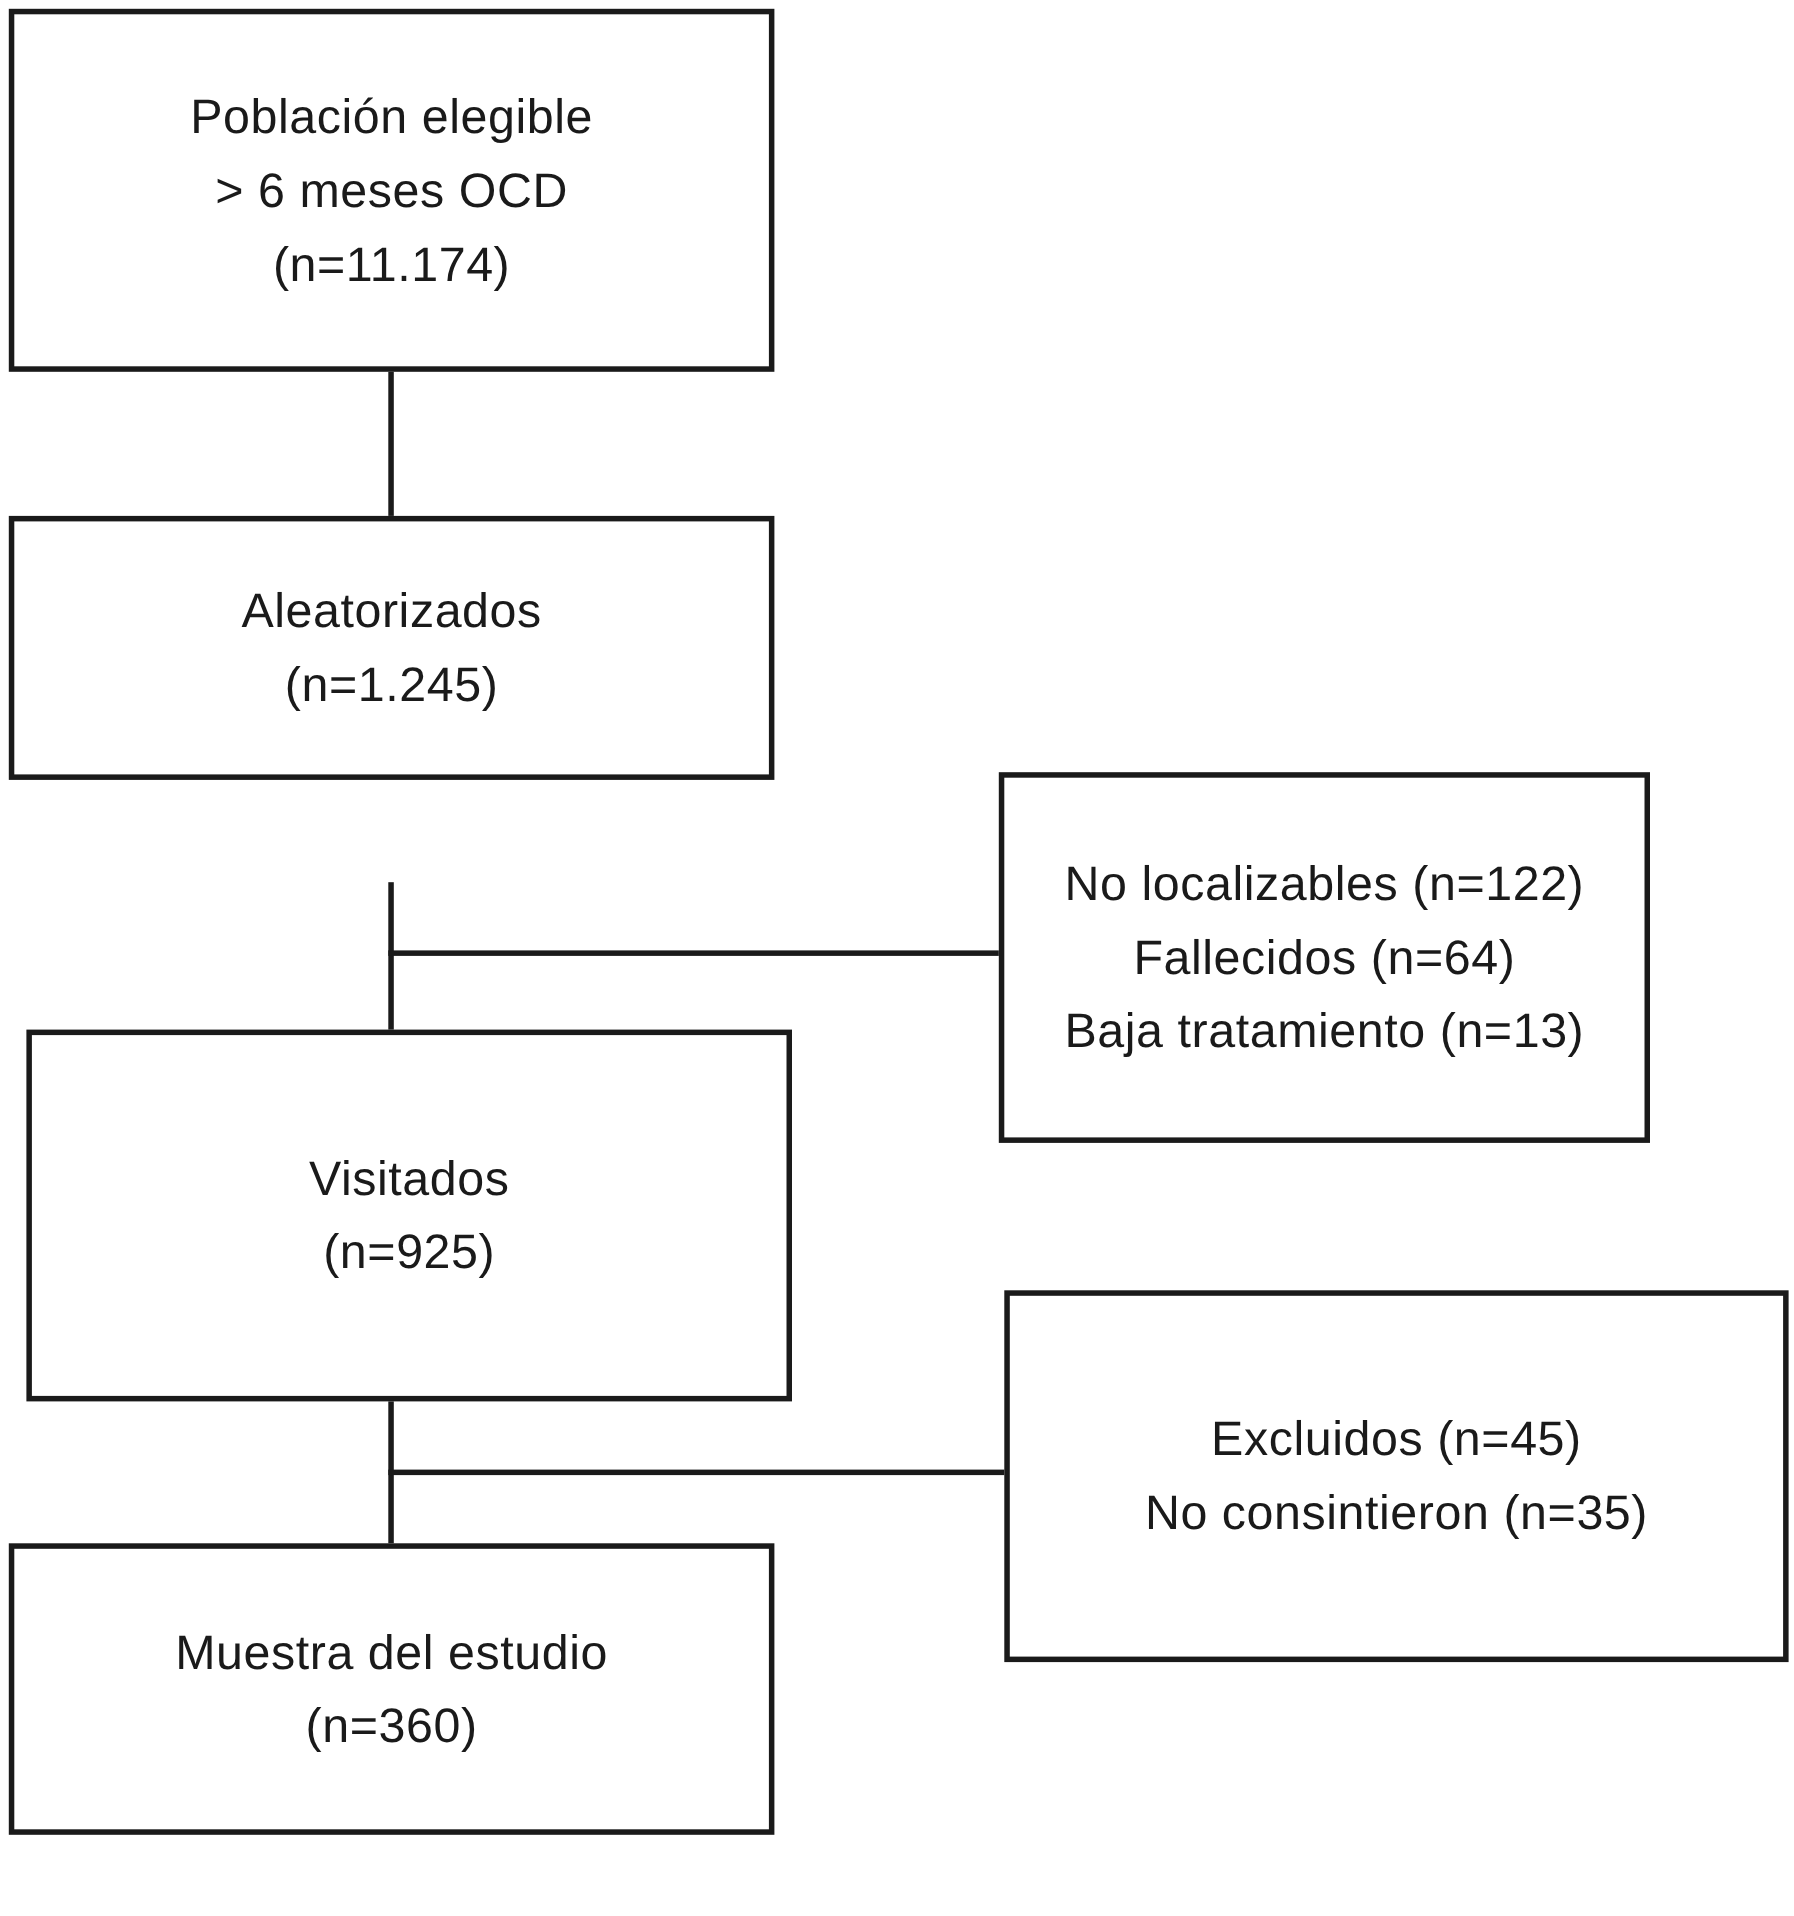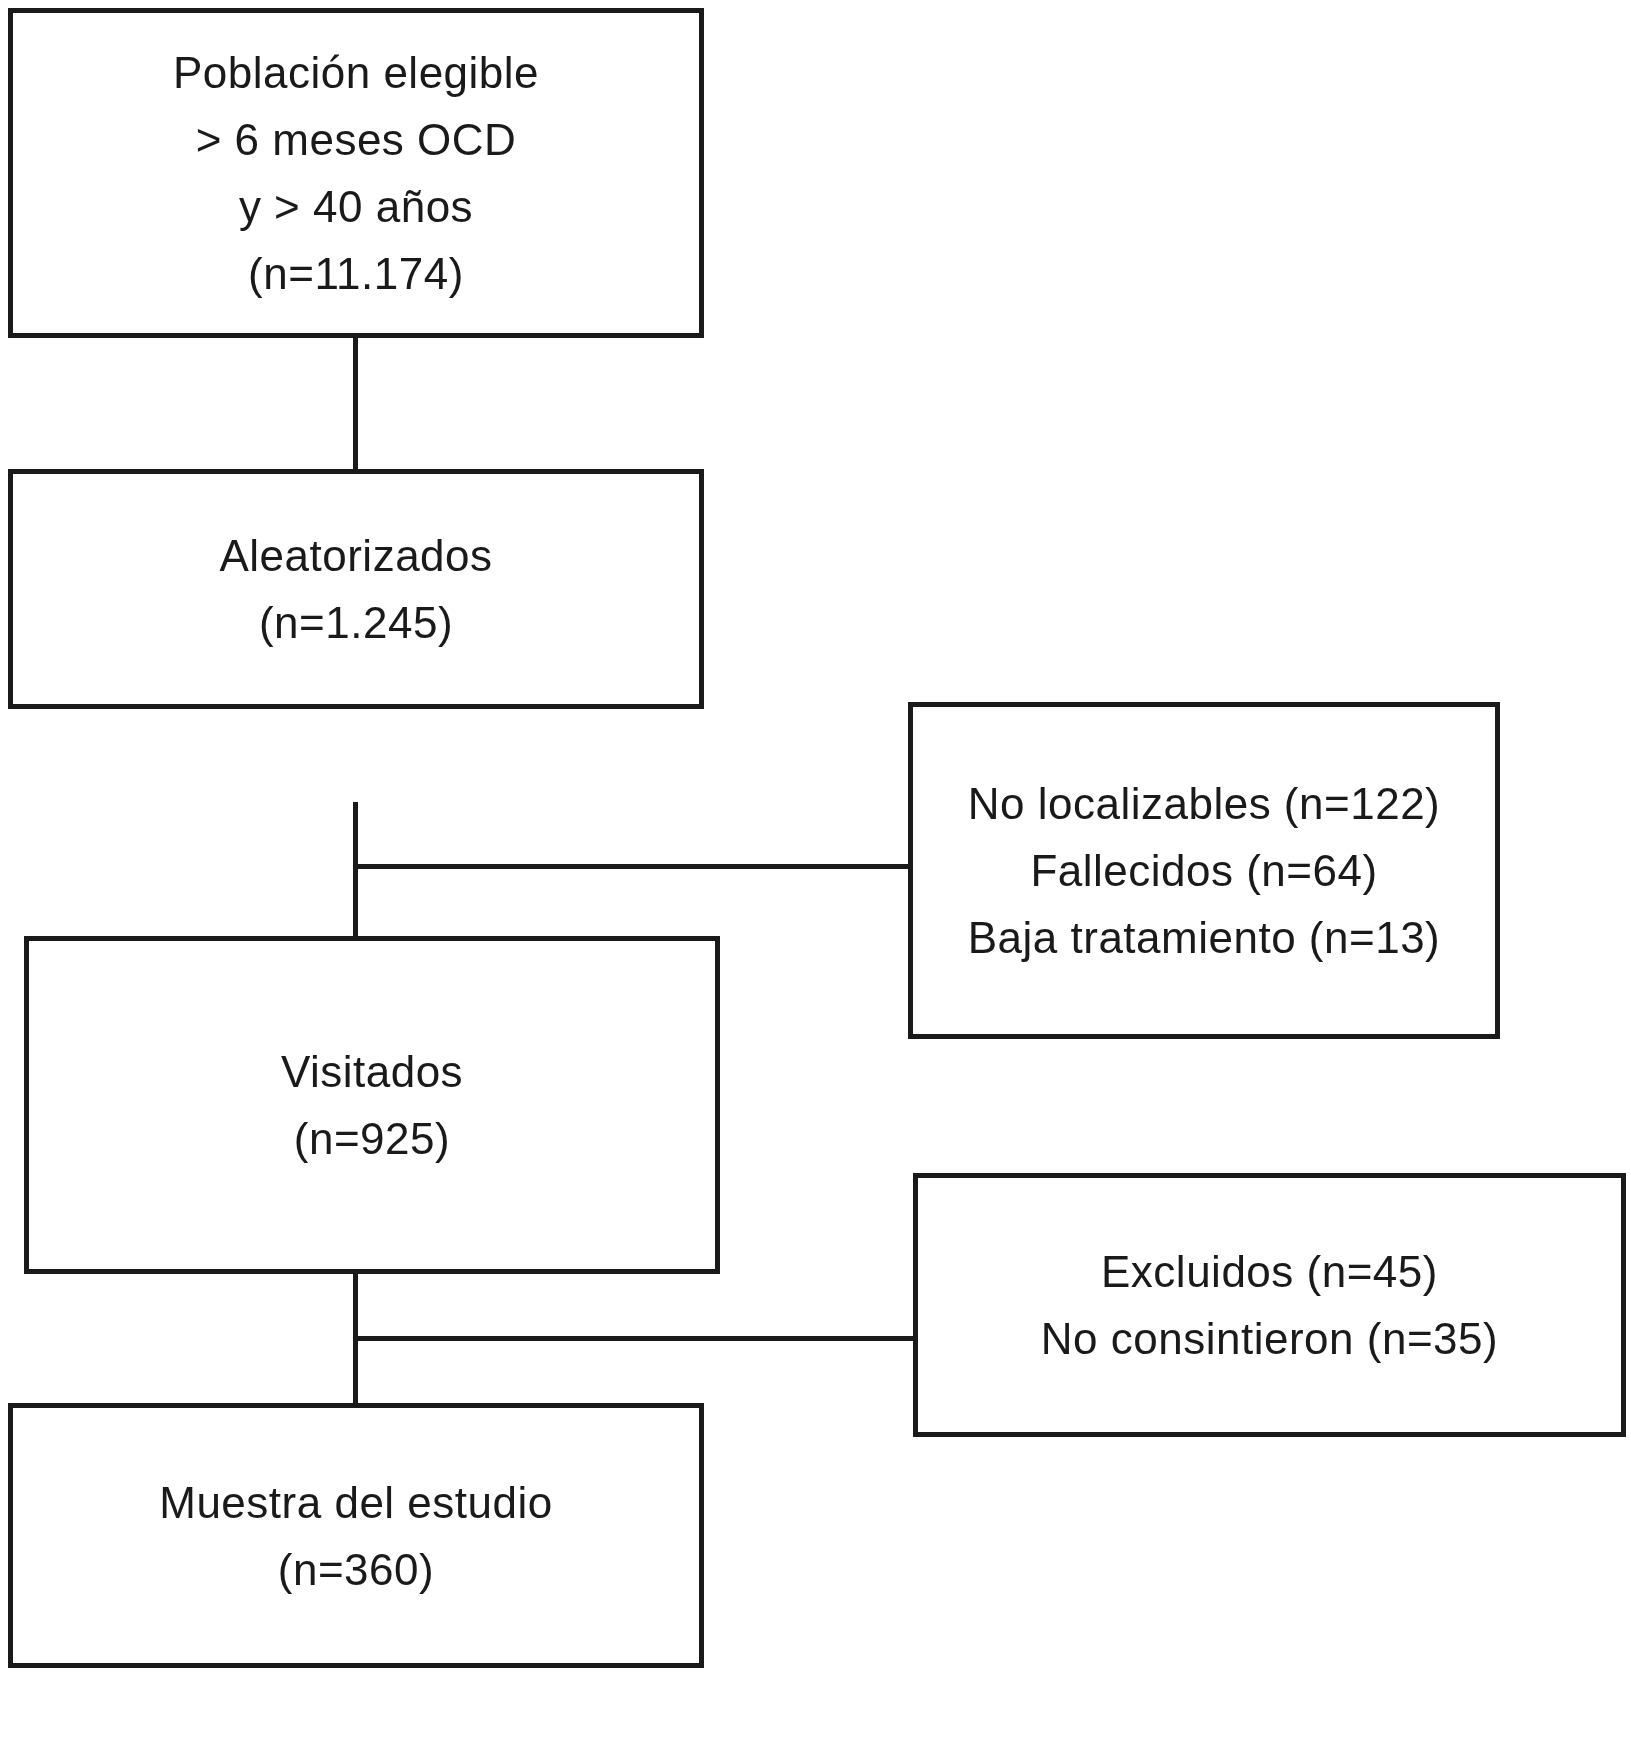--- a/index.html
+++ b/index.html
@@ -32,21 +32,21 @@
   .box span { display: block; white-space: nowrap; }
 
   
   .box-eligible   { left: 8px;   top: 8px;    width: 696px; height: 330px; }
   .box-randomized { left: 8px;   top: 469px;  width: 696px; height: 240px; }
   .box-visited    { left: 24px;   top: 936px;  width: 696px; height: 338px; }
   .box-sample     { left: 8px;   top: 1403px; width: 696px; height: 265px; }
 
   
   .box-notlocated { left: 908px; top: 702px;  width: 592px; height: 337px; }
-  .box-excluded   { left: 913px; top: 1173px; width: 713px; height: 264px; }
+  .box-excluded   { left: 913px; top: 1173px; width: 713px; height: 338px; }
 
   
   .line {
     position: absolute;
     background: #1a1a1a;
   }
   .v-line-1 { left: 353px; top: 337px;  width: 5px;   height: 134px; }
   .v-line-2 { left: 353px; top: 802px;  width: 5px;   height: 136px; }
   .h-line-1 { left: 353px; top: 864px;  width: 557px; height: 5px; }
   .v-line-3 { left: 353px; top: 1271px; width: 5px;   height: 134px; }
@@ -59,21 +59,20 @@
 
   <div class="line v-line-1"></div>
   <div class="line v-line-2"></div>
   <div class="line h-line-1"></div>
   <div class="line v-line-3"></div>
   <div class="line h-line-2"></div>
 
   <div class="box box-eligible">
     <span>Población elegible</span>
     <span>&gt; 6 meses OCD</span>
-    <span>y &gt; 40 años</span>
     <span>(n=11.174)</span>
   </div>
 
   <div class="box box-randomized">
     <span>Aleatorizados</span>
     <span>(n=1.245)</span>
   </div>
 
   <div class="box box-notlocated">
     <span>No localizables (n=122)</span>

